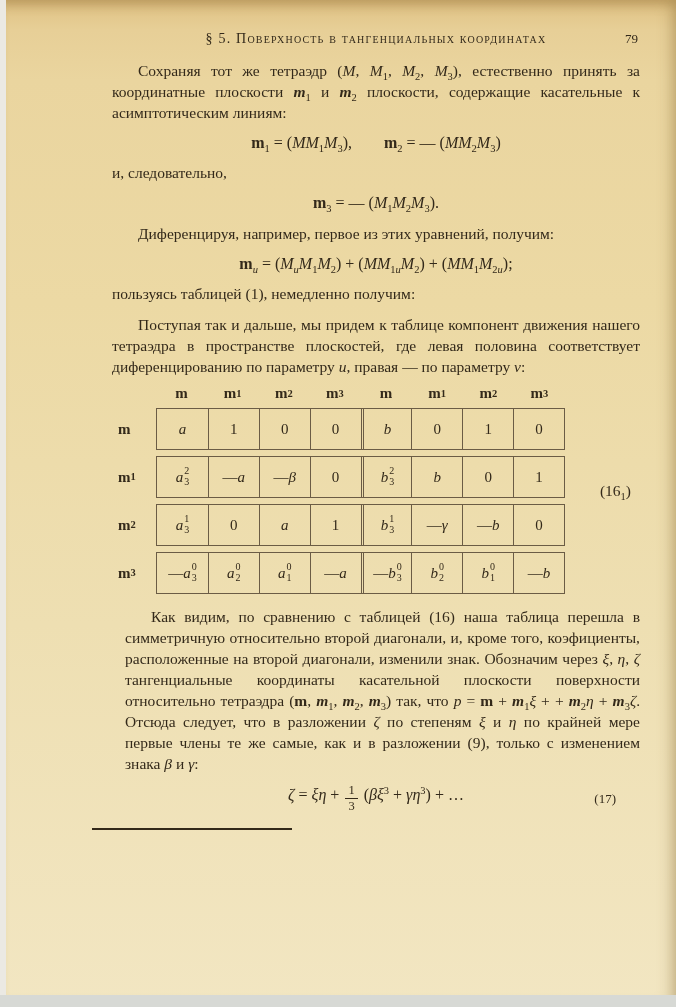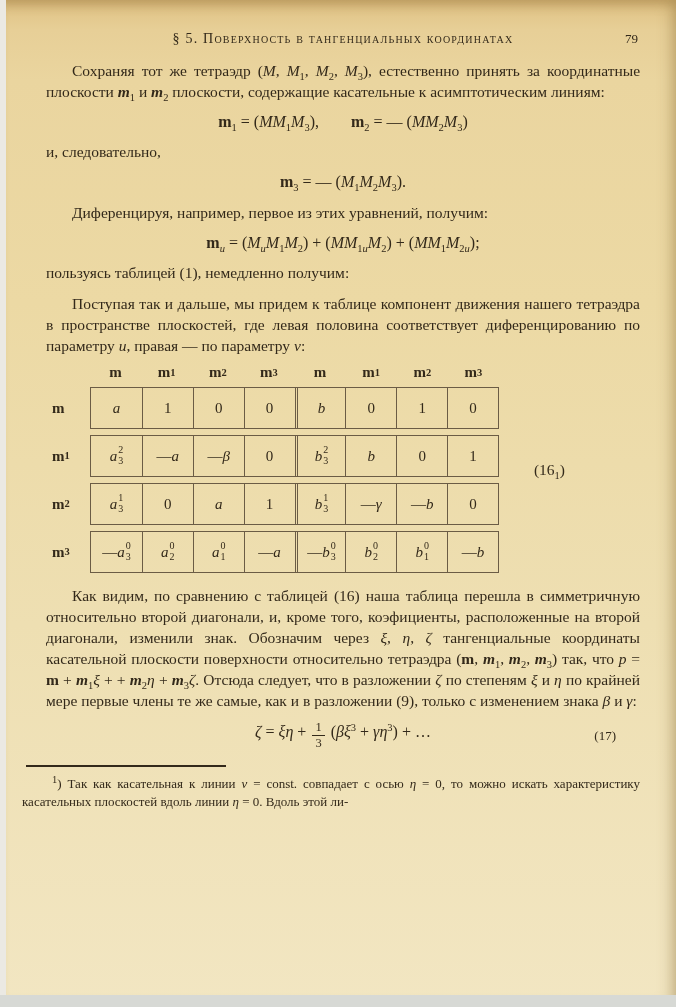--- a/index.html
+++ b/index.html
@@ -16,30 +16,30 @@
       #ead59f 8%,
       var(--paper,#ecd9a4) 30%,
       #eedfb2 62%,
       var(--paper-bottom,#f2e6c2) 100%);
     box-shadow:inset -6px 0 14px rgba(120,90,40,.25), inset 0 6px 10px rgba(140,100,40,.25);
   }
   .edge-left{position:absolute;left:0;top:0;width:6px;height:100%;background:var(--edge-left,#ebe9e3);}
   .edge-bottom{position:absolute;left:0;bottom:0;width:100%;height:12px;background:var(--edge-bottom,#d7d9d5);}
   .page{
     position:absolute;left:6px;top:0;right:0;bottom:12px;
-    padding:30px 36px 0 40px;
+    padding:30px 36px 0 106px;
     color:var(--ink,#33291a);
     font-size:15.5px;line-height:21px;
   }
   .running-header{position:relative;text-align:center;font-size:14px;line-height:18px;
     font-variant:small-caps;letter-spacing:1.2px;white-space:nowrap;}
   .pageno{position:absolute;right:2px;top:0;font-variant:normal;letter-spacing:0;font-size:13px;}
   p{margin:0;text-align:justify;}
   .indent{text-indent:26px;}
-  .mt12{margin-top:12px;} .mt10{margin-top:10px;} .mt6{margin-top:6px;}
+  .mt12{margin-top:12px;} .mt10{margin-top:10px;} .mt6{margin-top:6px;margin-left:13px;}
   .formula{text-align:center;font-size:16px;margin:9px 0;position:relative;}
   sub,sup{font-size:10.5px;line-height:0;}
   .ss{display:inline-flex;flex-direction:column;justify-content:center;vertical-align:-0.45em;
       font-size:10px;line-height:1.08;margin-left:1px;font-style:normal;}
   .ss span{display:block;text-align:left;}
   .frac{display:inline-block;text-align:center;vertical-align:-0.62em;line-height:1;margin:0 2px;}
   .frac .num{display:block;border-bottom:1px solid var(--ink,#33291a);padding:0 3px 1px;font-size:12.5px;}
   .frac .den{display:block;padding-top:1px;font-size:12.5px;}
   
   .table-wrap{position:relative;margin:8px 0 12px 6px;width:447px;}
@@ -257,15 +257,14 @@
   <p class="indent mt6">Как видим, по сравнению с таблицей (16) наша таблица перешла в симметричную относительно второй диагонали, и, кроме того, коэфициенты, расположенные на второй диагонали, изменили знак. Обозначим через <i>ξ</i>, <i>η</i>, <i>ζ</i> тангенциальные координаты касательной плоскости поверхности относительно тетраэдра (<b>m</b>, <b><i>m</i></b><sub>1</sub>, <b><i>m</i></b><sub>2</sub>, <b><i>m</i></b><sub>3</sub>) так, что <i>p</i> = <b>m</b> + <b><i>m</i></b><sub>1</sub><i>ξ</i> + + <b><i>m</i></b><sub>2</sub><i>η</i> + <b><i>m</i></b><sub>3</sub><i>ζ</i>. Отсюда следует, что в разложении <i>ζ</i> по степеням <i>ξ</i> и <i>η</i> по крайней мере первые члены те же самые, как и в разложении (9), только с изменением знака <i>β</i> и <i>γ</i>:</p>
 
   <div class="formula eq17">
     <span><i>ζ</i> = <i>ξη</i> + <span class="frac"><span class="num">1</span><span class="den">3</span></span> (<i>βξ</i><sup>3</sup> + <i>γη</i><sup>3</sup>) + …</span>
     <span class="eq-num">(17)</span>
   </div>
 
 
   <div class="footnote-rule"></div>
 
-  <p class="footnote"><sup>1</sup>) Так как касательная к линии <i>v</i> = const. совпадает с осью <i>η</i> = 0, то можно искать характеристику касательных плоскостей вдоль линии <i>η</i> = 0. Вдоль этой ли-</p>
 
 </div>
 
 </body></html>

